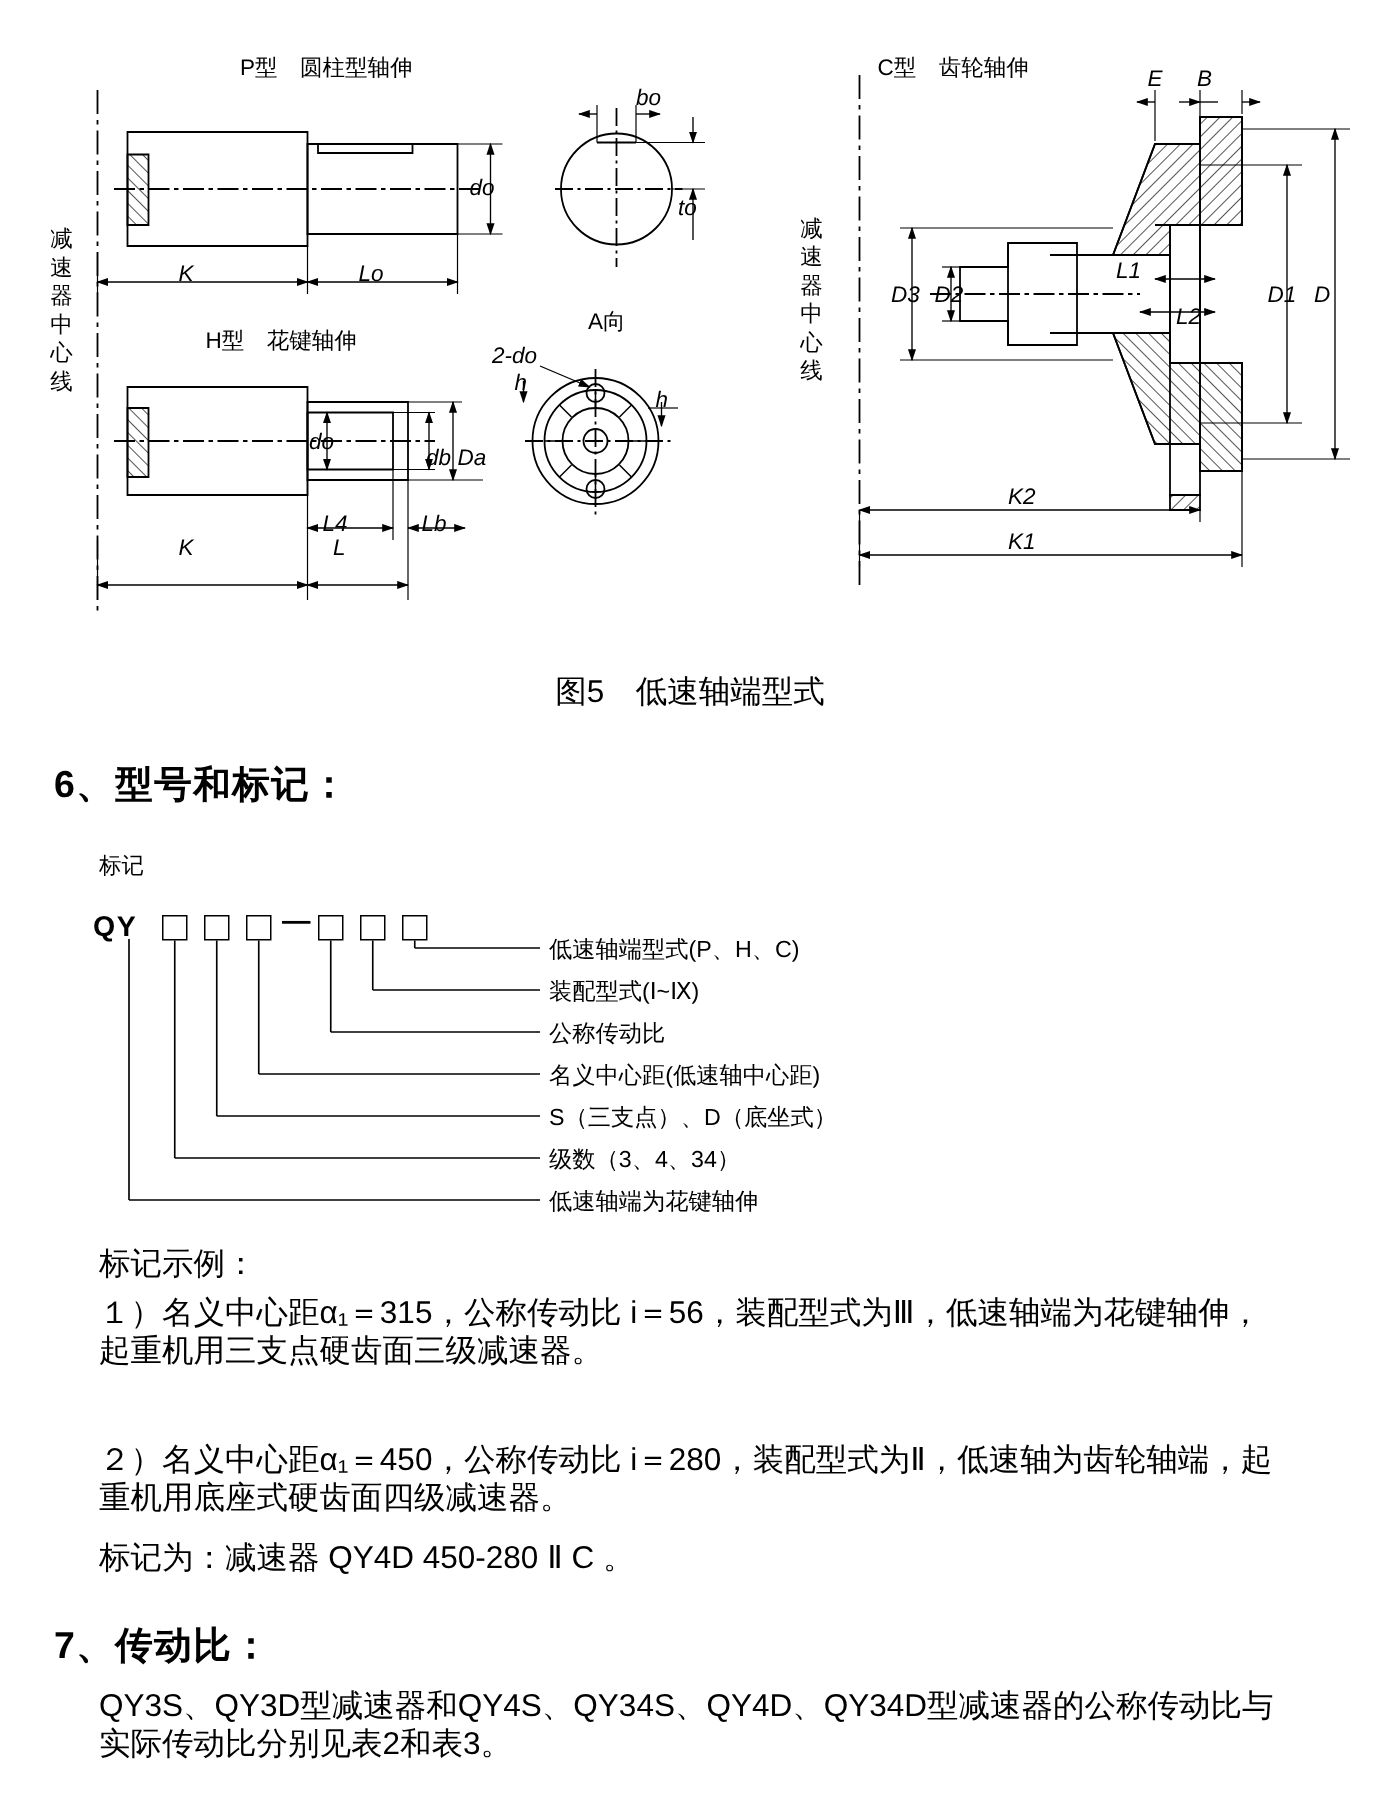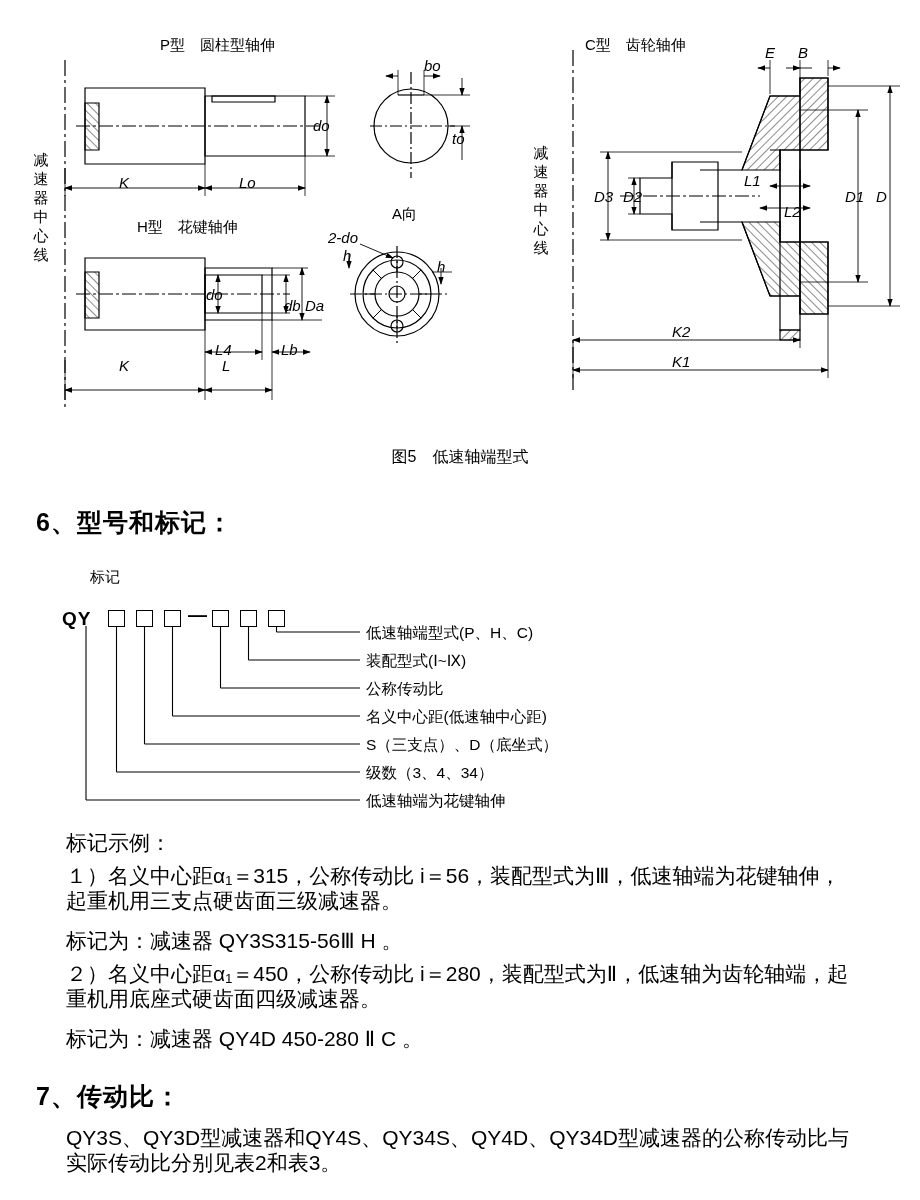--- a/index.html
+++ b/index.html
@@ -43,21 +43,21 @@
     width: 16px;
     line-height: 19px;
     text-align: center;
   }
   .figure-title {
     position: absolute;
     top: 447px;
     left: 0;
     width: 920px;
     text-align: center;
-    font-size: 16px;
+    font-size: 21px;
   }
   
   .h-sec {
     position: absolute;
     font-size: 25px;
     font-weight: bold;
     letter-spacing: 1px;
   }
   .mark-label {
     position: absolute;
@@ -293,21 +293,21 @@
     <div class="cap it" style="left:744px; top:172px;">L1</div>
     <div class="cap it" style="left:772px; top:203px;margin-left:12px;">L2</div>
     <div class="cap it" style="left:672px; top:323px;">K2</div>
     <div class="cap it" style="left:672px; top:353px;">K1</div>
 
     <div class="figure-title">图5　低速轴端型式</div>
   </div>
 
   <div class="h-sec" style="left:36px; top:506px;">6、型号和标记：</div>
 
-  <div class="mark-label" style="left:66px; top:568px;margin-left:24px;">标记</div>
+  <div class="mark-label" style="left:66px; top:568px;">标记</div>
 
   <div class="code" style="left:62px; top:608px;">QY</div>
   <div class="code" style="left:188px; top:604px;">—</div>
   <div class="sqr" style="left:108px; top:610px;"></div>
   <div class="sqr" style="left:136px; top:610px;"></div>
   <div class="sqr" style="left:164px; top:610px;"></div>
   <div class="sqr" style="left:212px; top:610px;"></div>
   <div class="sqr" style="left:240px; top:610px;"></div>
   <div class="sqr" style="left:268px; top:610px;"></div>
 
@@ -340,20 +340,19 @@
   <div class="legend" style="left:366px; top:623px;">低速轴端型式(P、H、C)</div>
   <div class="legend" style="left:366px; top:651px;">装配型式(Ⅰ~Ⅸ)</div>
   <div class="legend" style="left:366px; top:679px;">公称传动比</div>
   <div class="legend" style="left:366px; top:707px;">名义中心距(低速轴中心距)</div>
   <div class="legend" style="left:366px; top:735px;">S（三支点）、D（底坐式）</div>
   <div class="legend" style="left:366px; top:763px;">级数（3、4、34）</div>
   <div class="legend" style="left:366px; top:791px;">低速轴端为花键轴伸</div>
 
   <div class="para" style="left:66px; top:830px;">标记示例：</div>
   <div class="para" style="left:66px; top:863px;">１）名义中心距α₁＝315，公称传动比 i＝56，装配型式为Ⅲ，低速轴端为花键轴伸，起重机用三支点硬齿面三级减速器。</div>
-  <div class="para" style="left:66px; top:928px;">标记为：减速器 QY3S315-56Ⅲ H 。</div>
   <div class="para" style="left:66px; top:961px;">２）名义中心距α₁＝450，公称传动比 i＝280，装配型式为Ⅱ，低速轴为齿轮轴端，起重机用底座式硬齿面四级减速器。</div>
   <div class="para" style="left:66px; top:1026px;">标记为：减速器 QY4D 450-280 Ⅱ C 。</div>
 
   <div class="h-sec" style="left:36px; top:1080px;">7、传动比：</div>
   <div class="para" style="left:66px; top:1125px;">QY3S、QY3D型减速器和QY4S、QY34S、QY4D、QY34D型减速器的公称传动比与实际传动比分别见表2和表3。</div>
 
 </div>
 
 </body></html>

